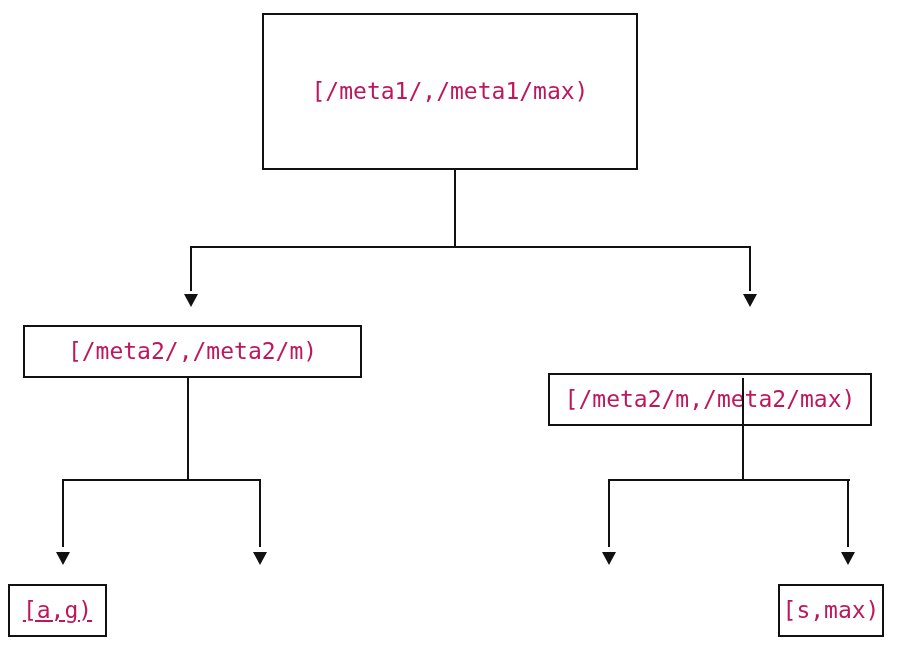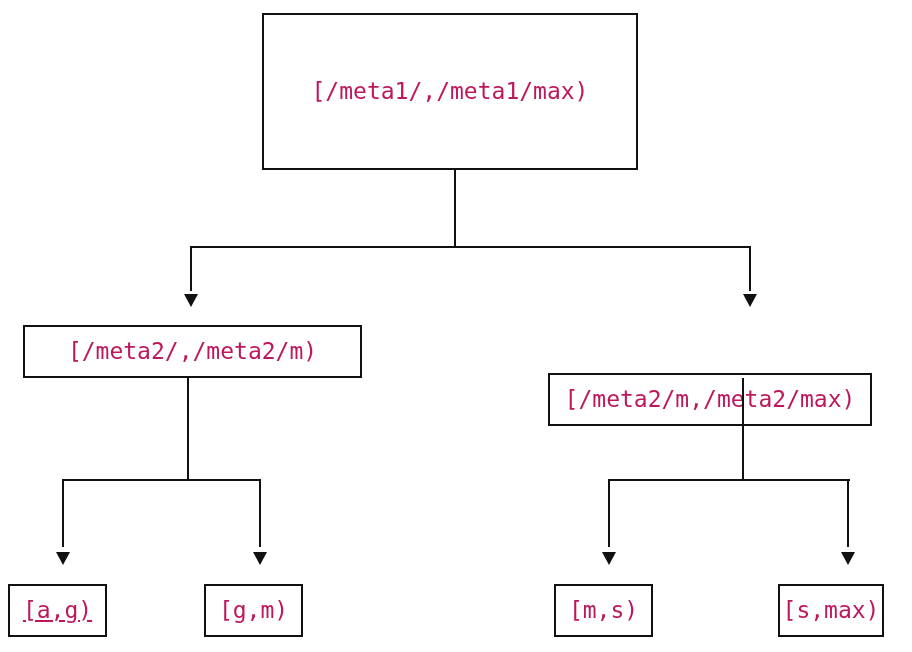--- a/index.html
+++ b/index.html
@@ -80,23 +80,21 @@
 <div class="canvas">
 
   <div class="node node-root">[/meta1/,/meta1/max)</div>
 
   <div class="node node-mid-left">[/meta2/,/meta2/m)</div>
 
   <div class="node node-mid-right">[/meta2/m,/meta2/max)</div>
 
   <div class="node node-leaf-1">[a,g)</div>
 
-  <div class="node node-leaf-2">[g,m)</div>
 
-  <div class="node node-leaf-3">[m,s)</div>
 
   <div class="node node-leaf-4">[s,max)</div>
 
   <div class="line stem1"></div>
   <div class="line bar1"></div>
   <div class="line drop1l"></div>
   <div class="line drop1r"></div>
   <div class="arrow arr1l"></div>
   <div class="arrow arr1r"></div>
 

